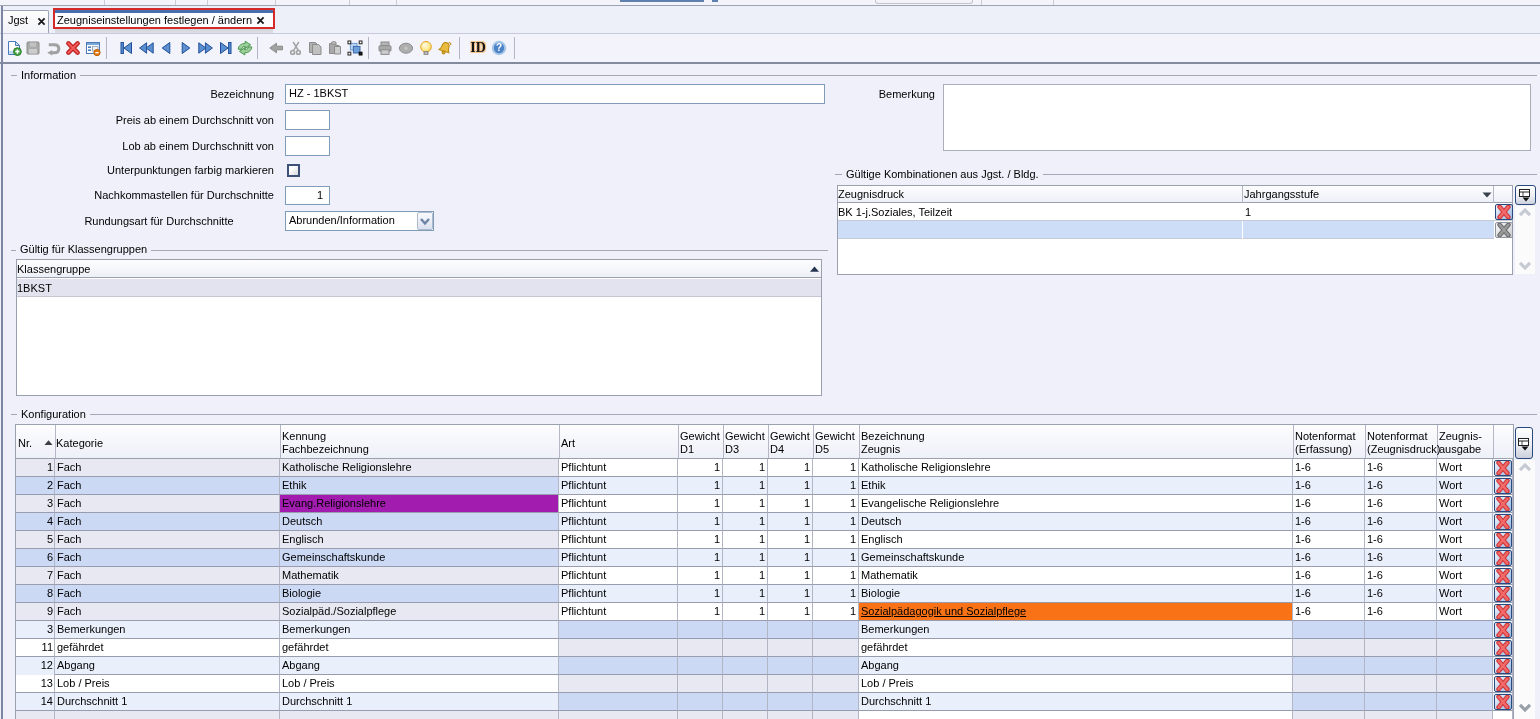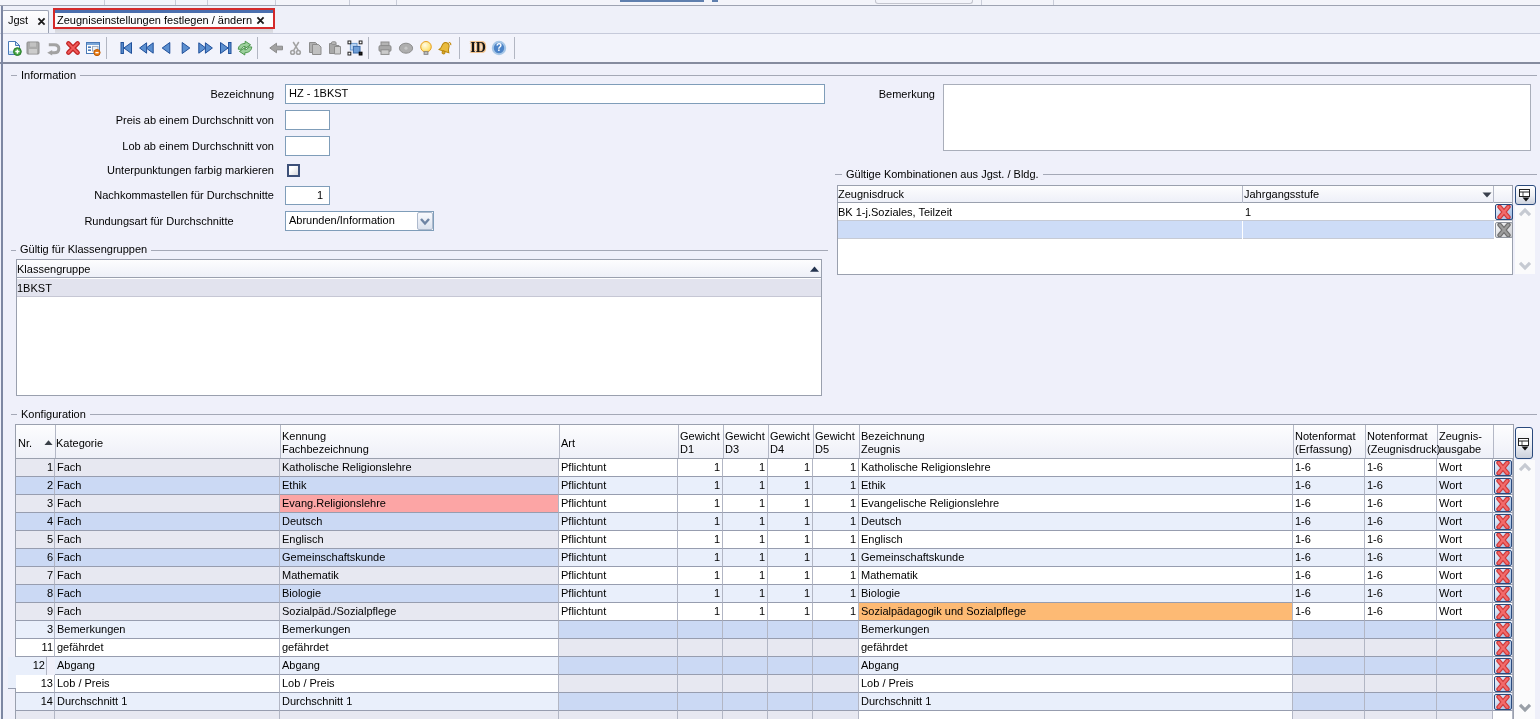--- a/index.html
+++ b/index.html
@@ -298,21 +298,21 @@
 <div class="cell" style="left:1437px;top:477px;width:56px;height:18px;background:#e9effb;line-height:17px;">Wort</div>
 <div class="cell" style="left:1493px;top:477px;width:20px;height:18px;background:#e9effb;line-height:17px;"></div>
 <div class="xbtn" style="left:1494px;top:478px">
     <svg width="16" height="14" viewBox="0 0 16 14" style="display:block">
       <path d="M3.6 1.8 L12.4 12.2 M12.4 1.8 L3.6 12.2" stroke="#d13a3a" stroke-width="4.6" stroke-linecap="round"></path>
       <path d="M3.6 1.8 L12.4 12.2 M12.4 1.8 L3.6 12.2" stroke="#f26b6b" stroke-width="2.2" stroke-linecap="round"></path>
     </svg>
   </div>
 <div class="cell" style="left:16px;top:495px;width:39px;height:18px;background:#e7e8f1;line-height:17px;text-align:right;padding-right:1px;padding-left:0;">3</div>
 <div class="cell" style="left:55px;top:495px;width:225px;height:18px;background:#e7e8f1;line-height:17px;">Fach</div>
-<div class="cell" style="left:280px;top:495px;width:279px;height:18px;background:#fca5a5;line-height:17px;">Evang.Religionslehre</div>
+<div class="cell" style="left:280px;top:495px;width:279px;height:18px;background:#a21caf;line-height:17px;">Evang.Religionslehre</div>
 <div class="cell" style="left:559px;top:495px;width:119px;height:18px;background:#ffffff;line-height:17px;">Pflichtunt</div>
 <div class="cell" style="left:678px;top:495px;width:45px;height:18px;background:#ffffff;line-height:17px;text-align:right;padding-right:2px;padding-left:0;">1</div>
 <div class="cell" style="left:723px;top:495px;width:45px;height:18px;background:#ffffff;line-height:17px;text-align:right;padding-right:2px;padding-left:0;">1</div>
 <div class="cell" style="left:768px;top:495px;width:45px;height:18px;background:#ffffff;line-height:17px;text-align:right;padding-right:2px;padding-left:0;">1</div>
 <div class="cell" style="left:813px;top:495px;width:46px;height:18px;background:#ffffff;line-height:17px;text-align:right;padding-right:2px;padding-left:0;">1</div>
 <div class="cell" style="left:859px;top:495px;width:434px;height:18px;background:#ffffff;line-height:17px;">Evangelische Religionslehre</div>
 <div class="cell" style="left:1293px;top:495px;width:72px;height:18px;background:#ffffff;line-height:17px;">1-6</div>
 <div class="cell" style="left:1365px;top:495px;width:72px;height:18px;background:#ffffff;line-height:17px;">1-6</div>
 <div class="cell" style="left:1437px;top:495px;width:56px;height:18px;background:#ffffff;line-height:17px;">Wort</div>
 <div class="cell" style="left:1493px;top:495px;width:20px;height:18px;background:#ffffff;line-height:17px;"></div>
@@ -418,21 +418,21 @@
     </svg>
   </div>
 <div class="cell" style="left:16px;top:603px;width:39px;height:18px;background:#e7e8f1;line-height:17px;text-align:right;padding-right:1px;padding-left:0;">9</div>
 <div class="cell" style="left:55px;top:603px;width:225px;height:18px;background:#e7e8f1;line-height:17px;">Fach</div>
 <div class="cell" style="left:280px;top:603px;width:279px;height:18px;background:#e7e8f1;line-height:17px;">Sozialpäd./Sozialpflege</div>
 <div class="cell" style="left:559px;top:603px;width:119px;height:18px;background:#ffffff;line-height:17px;">Pflichtunt</div>
 <div class="cell" style="left:678px;top:603px;width:45px;height:18px;background:#ffffff;line-height:17px;text-align:right;padding-right:2px;padding-left:0;">1</div>
 <div class="cell" style="left:723px;top:603px;width:45px;height:18px;background:#ffffff;line-height:17px;text-align:right;padding-right:2px;padding-left:0;">1</div>
 <div class="cell" style="left:768px;top:603px;width:45px;height:18px;background:#ffffff;line-height:17px;text-align:right;padding-right:2px;padding-left:0;">1</div>
 <div class="cell" style="left:813px;top:603px;width:46px;height:18px;background:#ffffff;line-height:17px;text-align:right;padding-right:2px;padding-left:0;">1</div>
-<div class="cell" style="left:859px;top:603px;width:434px;height:18px;background:#fdba74;line-height:17px;">Sozialpädagogik und Sozialpflege</div>
+<div class="cell" style="left:859px;top:603px;width:434px;height:18px;background:#f97316;line-height:17px;text-decoration:underline;">Sozialpädagogik und Sozialpflege</div>
 <div class="cell" style="left:1293px;top:603px;width:72px;height:18px;background:#ffffff;line-height:17px;">1-6</div>
 <div class="cell" style="left:1365px;top:603px;width:72px;height:18px;background:#ffffff;line-height:17px;">1-6</div>
 <div class="cell" style="left:1437px;top:603px;width:56px;height:18px;background:#ffffff;line-height:17px;">Wort</div>
 <div class="cell" style="left:1493px;top:603px;width:20px;height:18px;background:#ffffff;line-height:17px;"></div>
 <div class="xbtn" style="left:1494px;top:604px">
     <svg width="16" height="14" viewBox="0 0 16 14" style="display:block">
       <path d="M3.6 1.8 L12.4 12.2 M12.4 1.8 L3.6 12.2" stroke="#d13a3a" stroke-width="4.6" stroke-linecap="round"></path>
       <path d="M3.6 1.8 L12.4 12.2 M12.4 1.8 L3.6 12.2" stroke="#f26b6b" stroke-width="2.2" stroke-linecap="round"></path>
     </svg>
   </div>
@@ -467,21 +467,21 @@
 <div class="cell" style="left:1293px;top:639px;width:72px;height:18px;background:#e7e8f1;line-height:17px;"></div>
 <div class="cell" style="left:1365px;top:639px;width:72px;height:18px;background:#e7e8f1;line-height:17px;"></div>
 <div class="cell" style="left:1437px;top:639px;width:56px;height:18px;background:#e7e8f1;line-height:17px;"></div>
 <div class="cell" style="left:1493px;top:639px;width:20px;height:18px;background:#ffffff;line-height:17px;"></div>
 <div class="xbtn" style="left:1494px;top:640px">
     <svg width="16" height="14" viewBox="0 0 16 14" style="display:block">
       <path d="M3.6 1.8 L12.4 12.2 M12.4 1.8 L3.6 12.2" stroke="#d13a3a" stroke-width="4.6" stroke-linecap="round"></path>
       <path d="M3.6 1.8 L12.4 12.2 M12.4 1.8 L3.6 12.2" stroke="#f26b6b" stroke-width="2.2" stroke-linecap="round"></path>
     </svg>
   </div>
-<div class="cell" style="left:8px;top:657px;width:39px;height:32px;background:#e9effb;line-height:17px;text-align:right;padding-right:1px;padding-left:0;">12</div>
+<div class="cell" style="left:16px;top:657px;width:39px;height:32px;background:#e9effb;line-height:17px;text-align:right;padding-right:1px;padding-left:0;">12</div>
 <div class="cell" style="left:55px;top:657px;width:225px;height:18px;background:#e9effb;line-height:17px;">Abgang</div>
 <div class="cell" style="left:280px;top:657px;width:279px;height:18px;background:#e9effb;line-height:17px;">Abgang</div>
 <div class="cell" style="left:559px;top:657px;width:119px;height:18px;background:#cbd9f4;line-height:17px;"></div>
 <div class="cell" style="left:678px;top:657px;width:45px;height:18px;background:#cbd9f4;line-height:17px;"></div>
 <div class="cell" style="left:723px;top:657px;width:45px;height:18px;background:#cbd9f4;line-height:17px;"></div>
 <div class="cell" style="left:768px;top:657px;width:45px;height:18px;background:#cbd9f4;line-height:17px;"></div>
 <div class="cell" style="left:813px;top:657px;width:46px;height:18px;background:#cbd9f4;line-height:17px;"></div>
 <div class="cell" style="left:859px;top:657px;width:434px;height:18px;background:#e9effb;line-height:17px;">Abgang</div>
 <div class="cell" style="left:1293px;top:657px;width:72px;height:18px;background:#cbd9f4;line-height:17px;"></div>
 <div class="cell" style="left:1365px;top:657px;width:72px;height:18px;background:#cbd9f4;line-height:17px;"></div>

